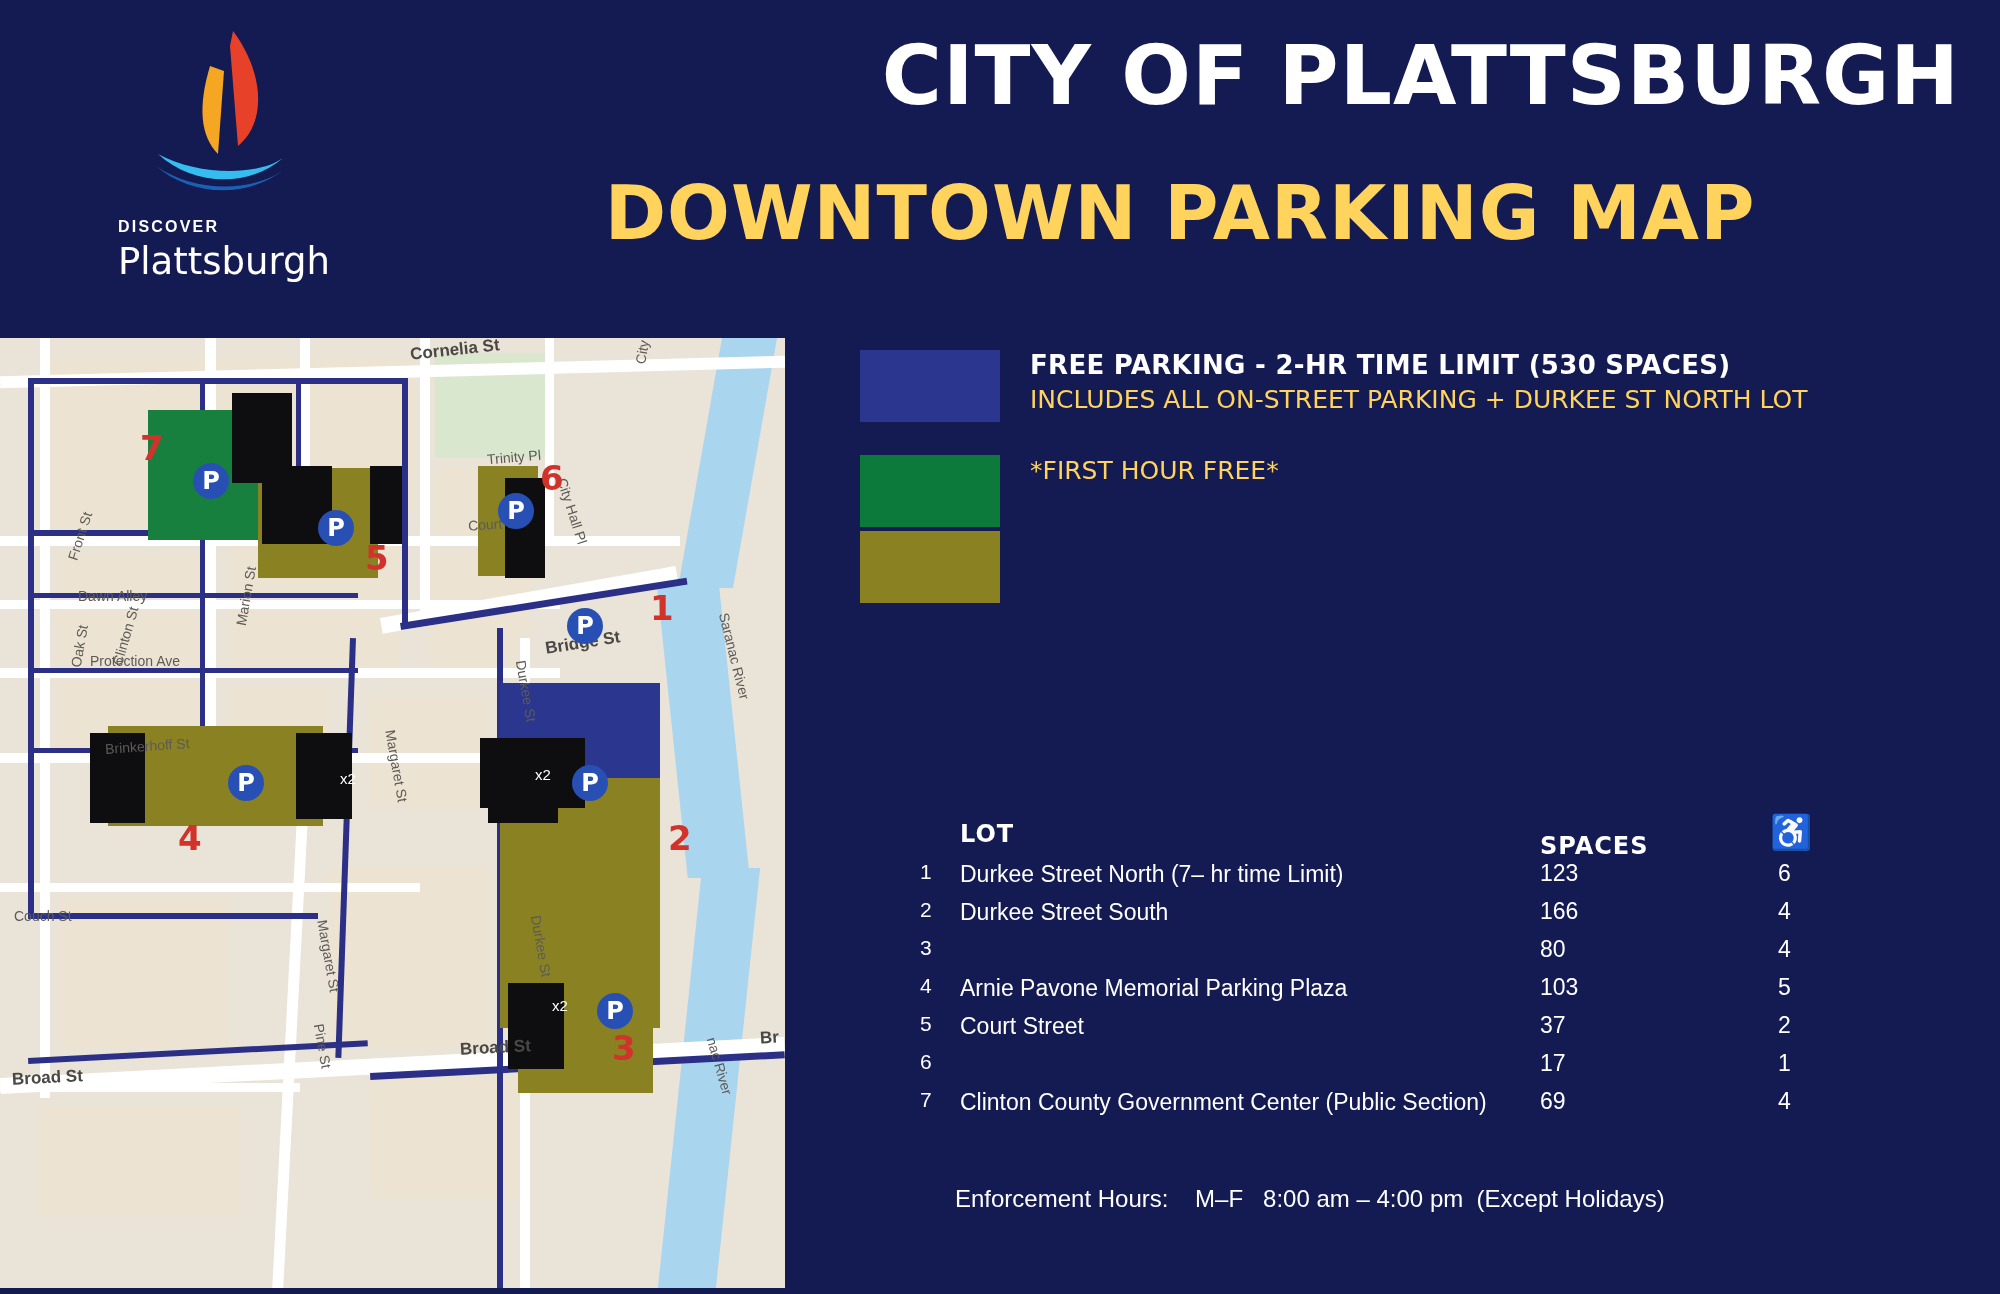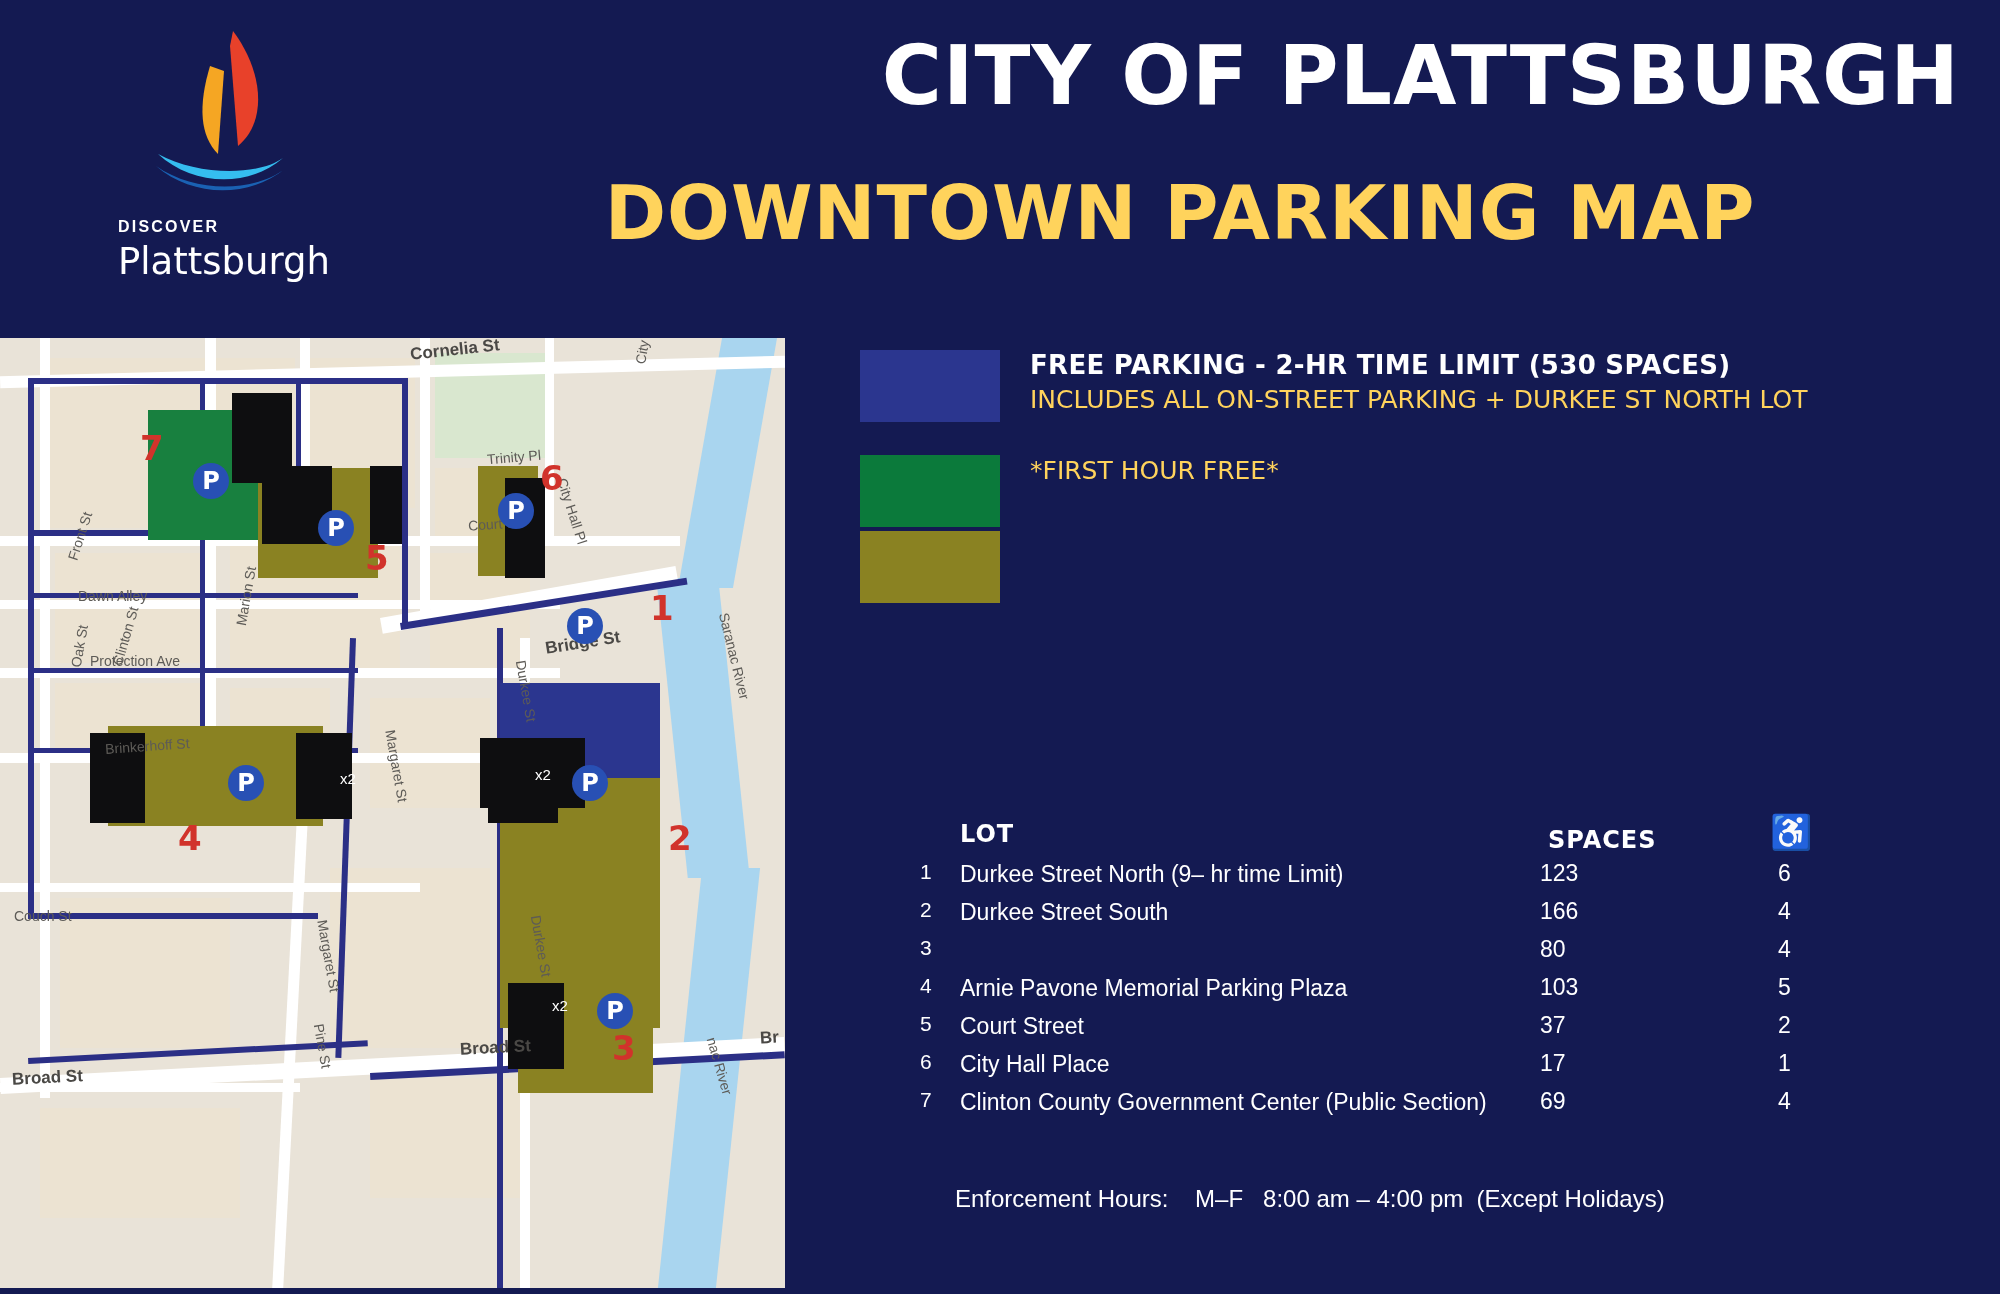--- a/index.html
+++ b/index.html
@@ -167,24 +167,23 @@
     width: 940px;
     color: #ffffff;
   }
   .th-row { position: relative; height: 40px; }
   .th-lot {
     position: absolute; left: 20px; top: 0;
     font-size: 24px; font-weight: 700; letter-spacing: 1px;
     font-family: "DejaVu Sans", sans-serif;
   }
   .th-spaces {
-    position: absolute; left: 600px; top: 6px;
+    position: absolute; left: 600px; top: 12px;
     font-size: 24px; font-weight: 700; letter-spacing: 1px;
     font-family: "DejaVu Sans", sans-serif;
-    margin-left: 8px;
   }
   .th-acc {
     position: absolute; left: 830px; top: -8px;
     font-size: 34px;
   }
   .lot-row { position: relative; min-height: 38px; }
   .r-num {
     position: absolute; left: -20px; top: 0;
     font-size: 21px;
   }
@@ -380,21 +379,21 @@
 
 <div id="lot-table">
   <div class="th-row">
     <div class="th-lot">LOT</div>
     <div class="th-spaces">SPACES</div>
     <div class="th-acc">♿</div>
   </div>
   <div id="table-body">
       <div class="lot-row" style="height: 38px;">
         <div class="r-num">1</div>
-        <div class="r-name">Durkee Street North (9– hr time Limit)</div>
+        <div class="r-name">Durkee Street North (7– hr time Limit)</div>
         <div class="r-spaces">123</div>
         <div class="r-acc">6</div>
       </div>
       <div class="lot-row" style="height: 38px;">
         <div class="r-num">2</div>
         <div class="r-name">Durkee Street South</div>
         <div class="r-spaces">166</div>
         <div class="r-acc">4</div>
       </div>
       <div class="lot-row" style="height: 38px;">
@@ -409,21 +408,20 @@
         <div class="r-acc">5</div>
       </div>
       <div class="lot-row" style="height: 38px;">
         <div class="r-num">5</div>
         <div class="r-name">Court Street</div>
         <div class="r-spaces">37</div>
         <div class="r-acc">2</div>
       </div>
       <div class="lot-row" style="height: 38px;">
         <div class="r-num">6</div>
-        <div class="r-name">City Hall Place</div>
         <div class="r-spaces">17</div>
         <div class="r-acc">1</div>
       </div>
       <div class="lot-row" style="height: 76px;">
         <div class="r-num">7</div>
         <div class="r-name">Clinton County Government Center (Public Section)</div>
         <div class="r-spaces">69</div>
         <div class="r-acc">4</div>
       </div>
     </div>

